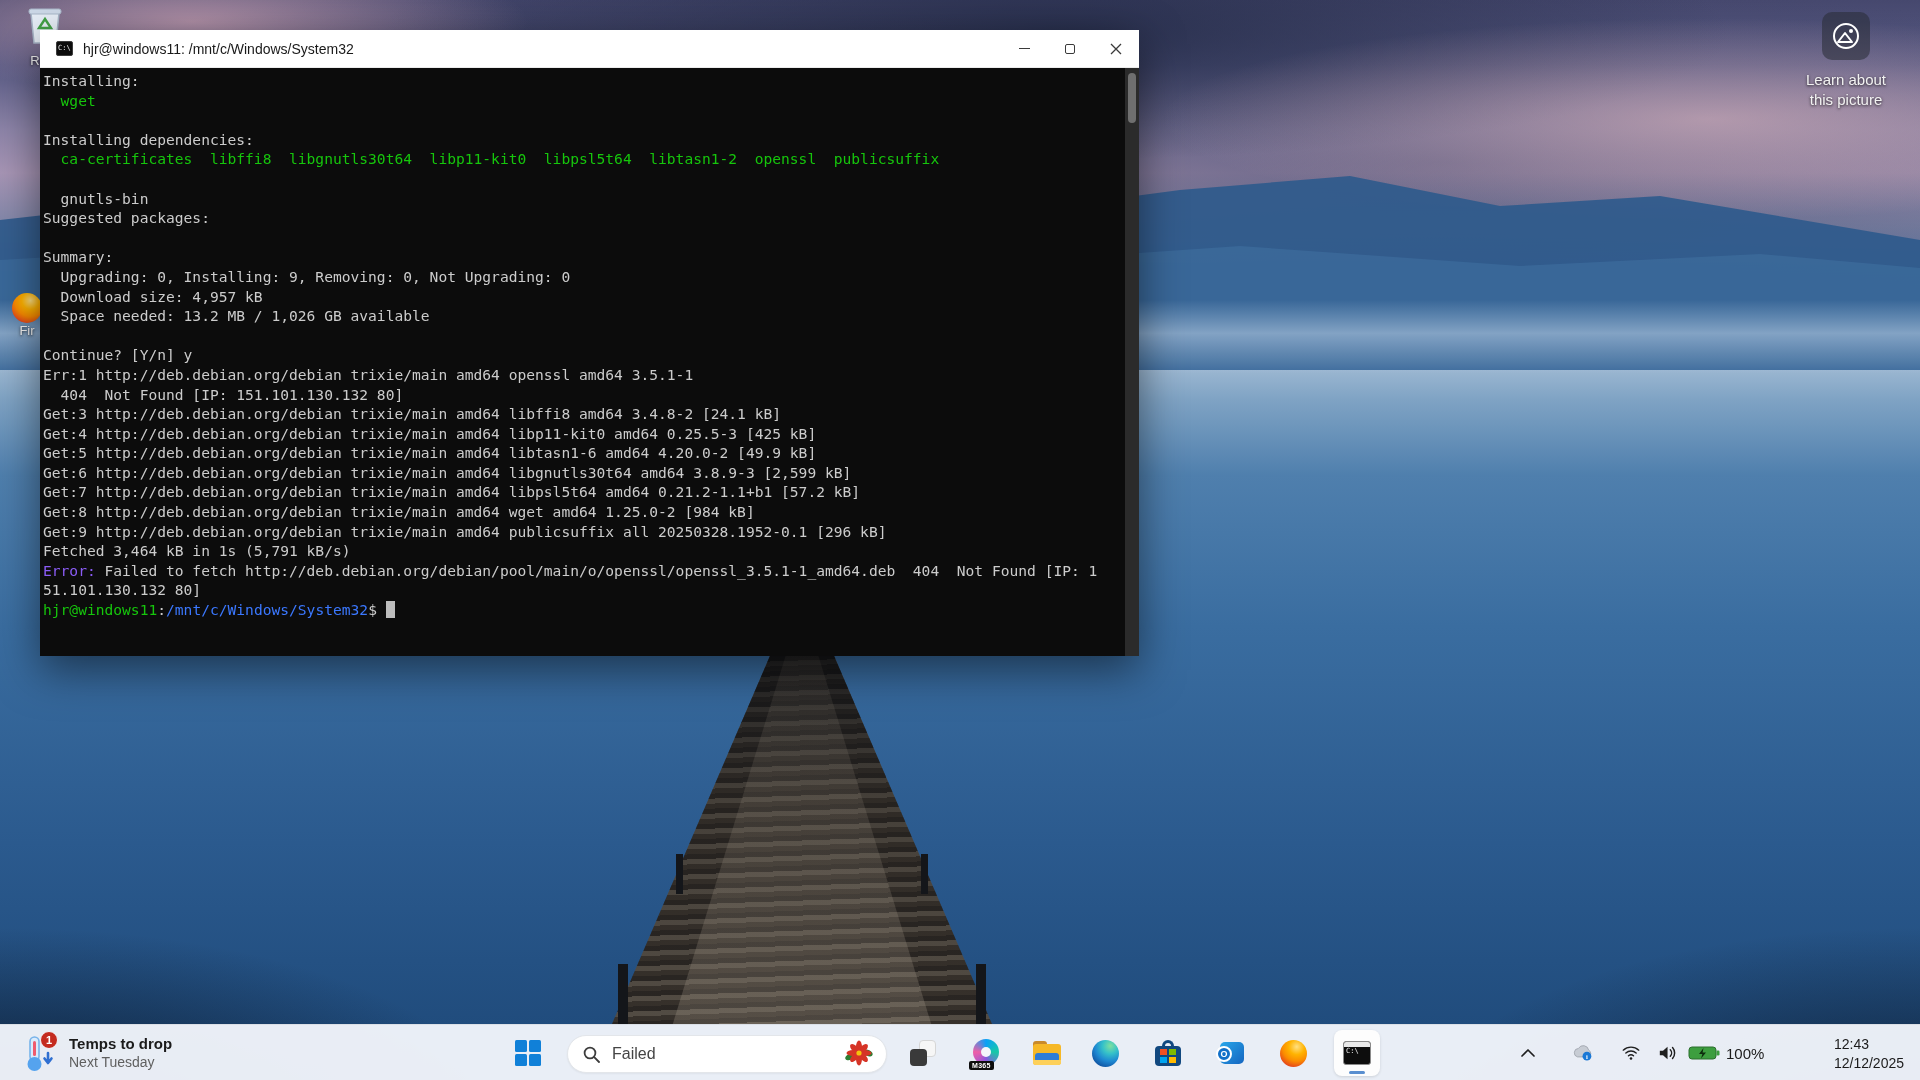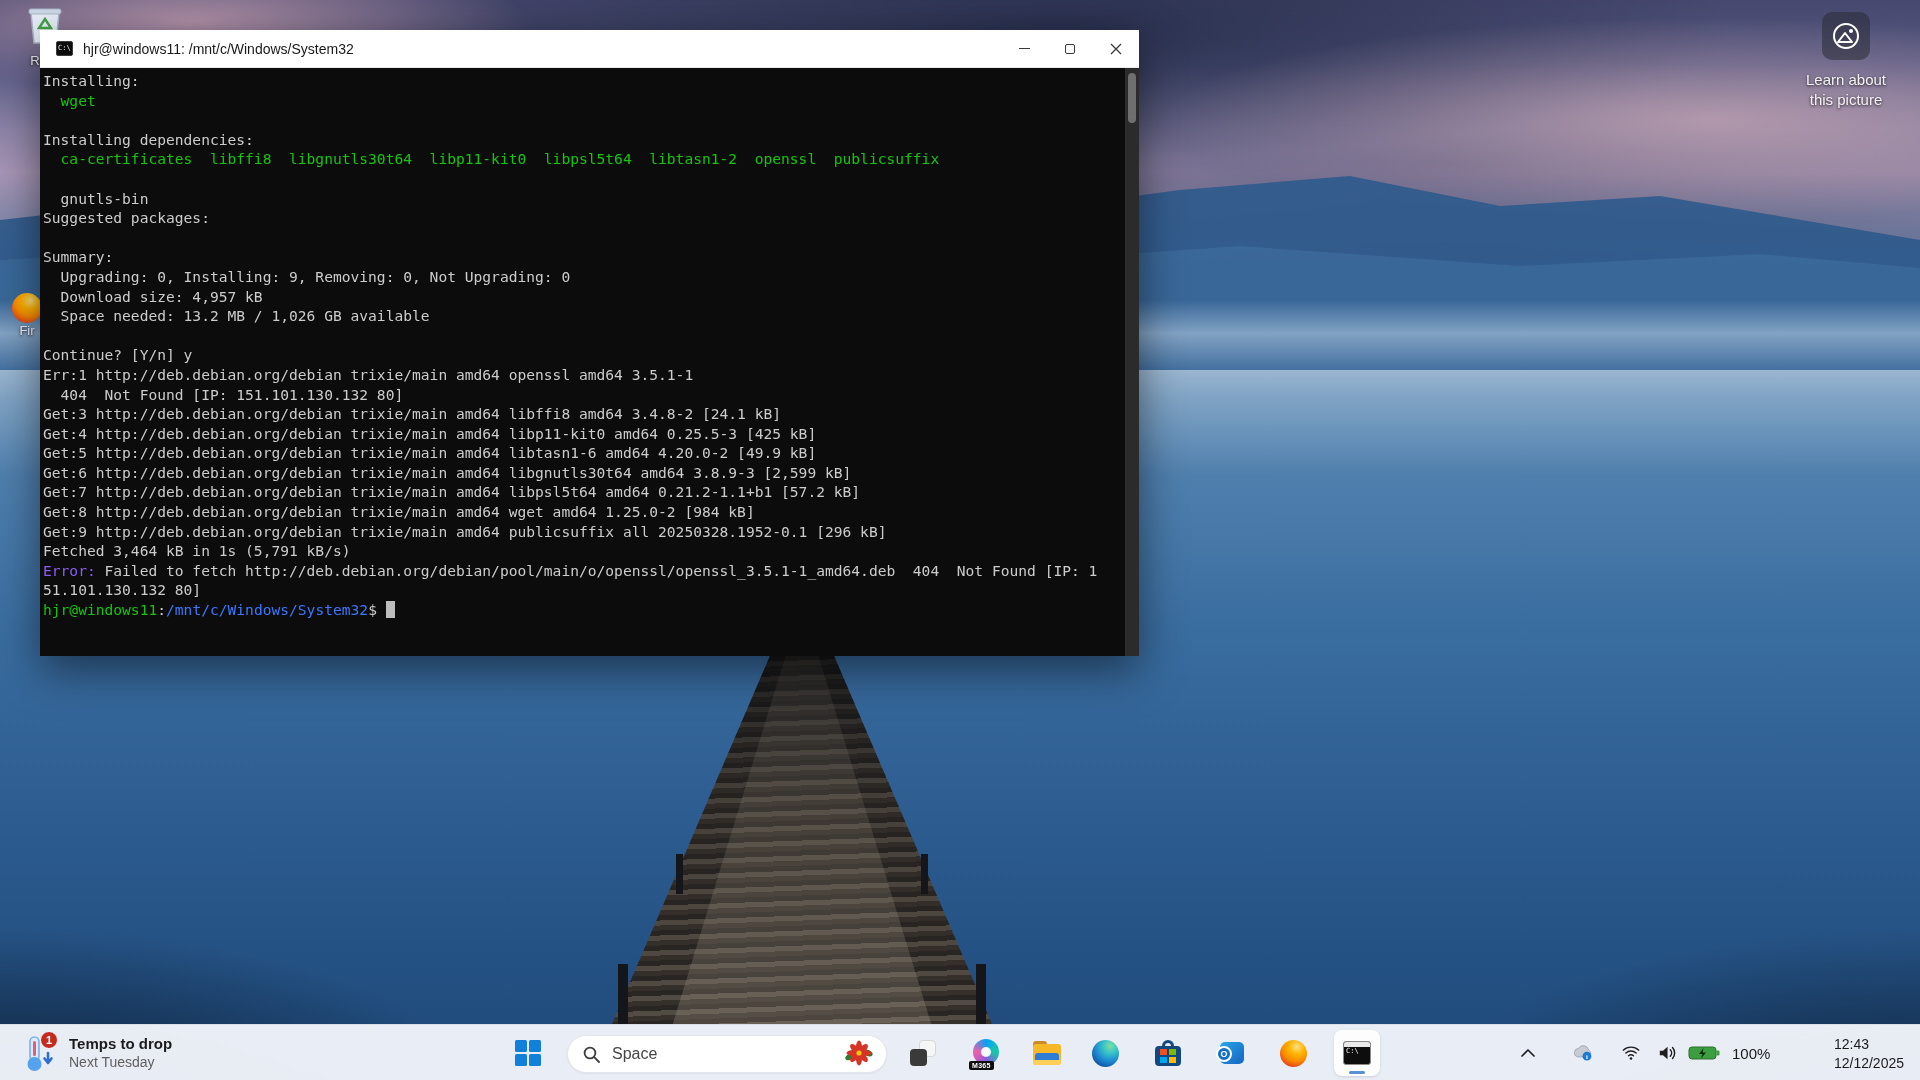--- a/index.html
+++ b/index.html
@@ -130,21 +130,21 @@
     background:radial-gradient(circle at 62% 25%, #ffe082 0%, #ffb300 30%, #fb8c00 55%, #e64a19 78%, #b71c5c 100%); }
   
   .cmdapp { position:relative; width:28px; height:24px; background:#0d0d0d; border:1px solid #8a8a8a; border-radius:3px; overflow:hidden; }
   .cmdapp .bar { height:5px; background:#e9e9e9; }
   .cmdapp .txt { color:#eee; font-family:"DejaVu Sans Mono", monospace; font-size:7px; padding-left:2px; line-height:9px; }
   .tray-btn { height:40px; display:flex; align-items:center; justify-content:center; border-radius:6px; padding:0 6px; }
   .chev { position:absolute; left:1514px; top:8px; width:28px; height:40px; }
   .cloudb { position:absolute; left:1566px; top:8px; width:34px; height:40px; }
   .wifib { position:absolute; left:1616px; top:8px; width:30px; height:40px; }
   .volb { position:absolute; left:1652px; top:8px; width:32px; height:40px; }
-  .batgrp { position:absolute; left:1688px; top:8px; width:90px; height:40px; display:flex; align-items:center; gap:12px; }
+  .batgrp { position:absolute; left:1688px; top:8px; width:90px; height:40px; display:flex; align-items:center; gap:6px; }
   .batpct { font-size:15px; color:#1b1b1b; }
   .clock { position:absolute; right:16px; top:10px; text-align:left; font-size:14px; color:#1b1b1b; line-height:19px; }
 </style>
 </head>
 <body>
 
 <div class="stage">
 
   <div class="wallpaper"></div>
   <svg class="mountains" viewBox="0 0 1920 220" preserveAspectRatio="none">
@@ -270,21 +270,21 @@
         <rect x="0" y="14" width="12" height="12" rx="1.5" fill="#1080d8"></rect>
         <rect x="14" y="14" width="12" height="12" rx="1.5" fill="#1080d8"></rect>
       </svg>
     </div>
 
     <div class="search">
       <svg class="search-mag" width="17" height="17" viewBox="0 0 17 17">
         <circle cx="7" cy="7" r="5.4" fill="none" stroke="#3c3c3c" stroke-width="1.8"></circle>
         <path d="M11.2 11.2 L16 16" stroke="#3c3c3c" stroke-width="1.8" stroke-linecap="round"></path>
       </svg>
-      <div class="search-text">Space</div>
+      <div class="search-text">Failed</div>
       <svg class="search-flower" width="30" height="28" viewBox="0 0 30 28">
         <ellipse cx="6" cy="17" rx="5" ry="3" fill="#2e7d32" transform="rotate(-20 6 17)"></ellipse>
         <ellipse cx="24" cy="13" rx="5" ry="3" fill="#2e7d32" transform="rotate(25 24 13)"></ellipse>
         <g fill="#d63426">
           <ellipse cx="15" cy="7" rx="3" ry="6.5"></ellipse>
           <ellipse cx="15" cy="19" rx="3" ry="6.5"></ellipse>
           <ellipse cx="9" cy="13" rx="6.5" ry="3"></ellipse>
           <ellipse cx="21" cy="13" rx="6.5" ry="3"></ellipse>
           <ellipse cx="10.5" cy="8.5" rx="3" ry="5.5" transform="rotate(-45 10.5 8.5)"></ellipse>
           <ellipse cx="19.5" cy="8.5" rx="3" ry="5.5" transform="rotate(45 19.5 8.5)"></ellipse>

